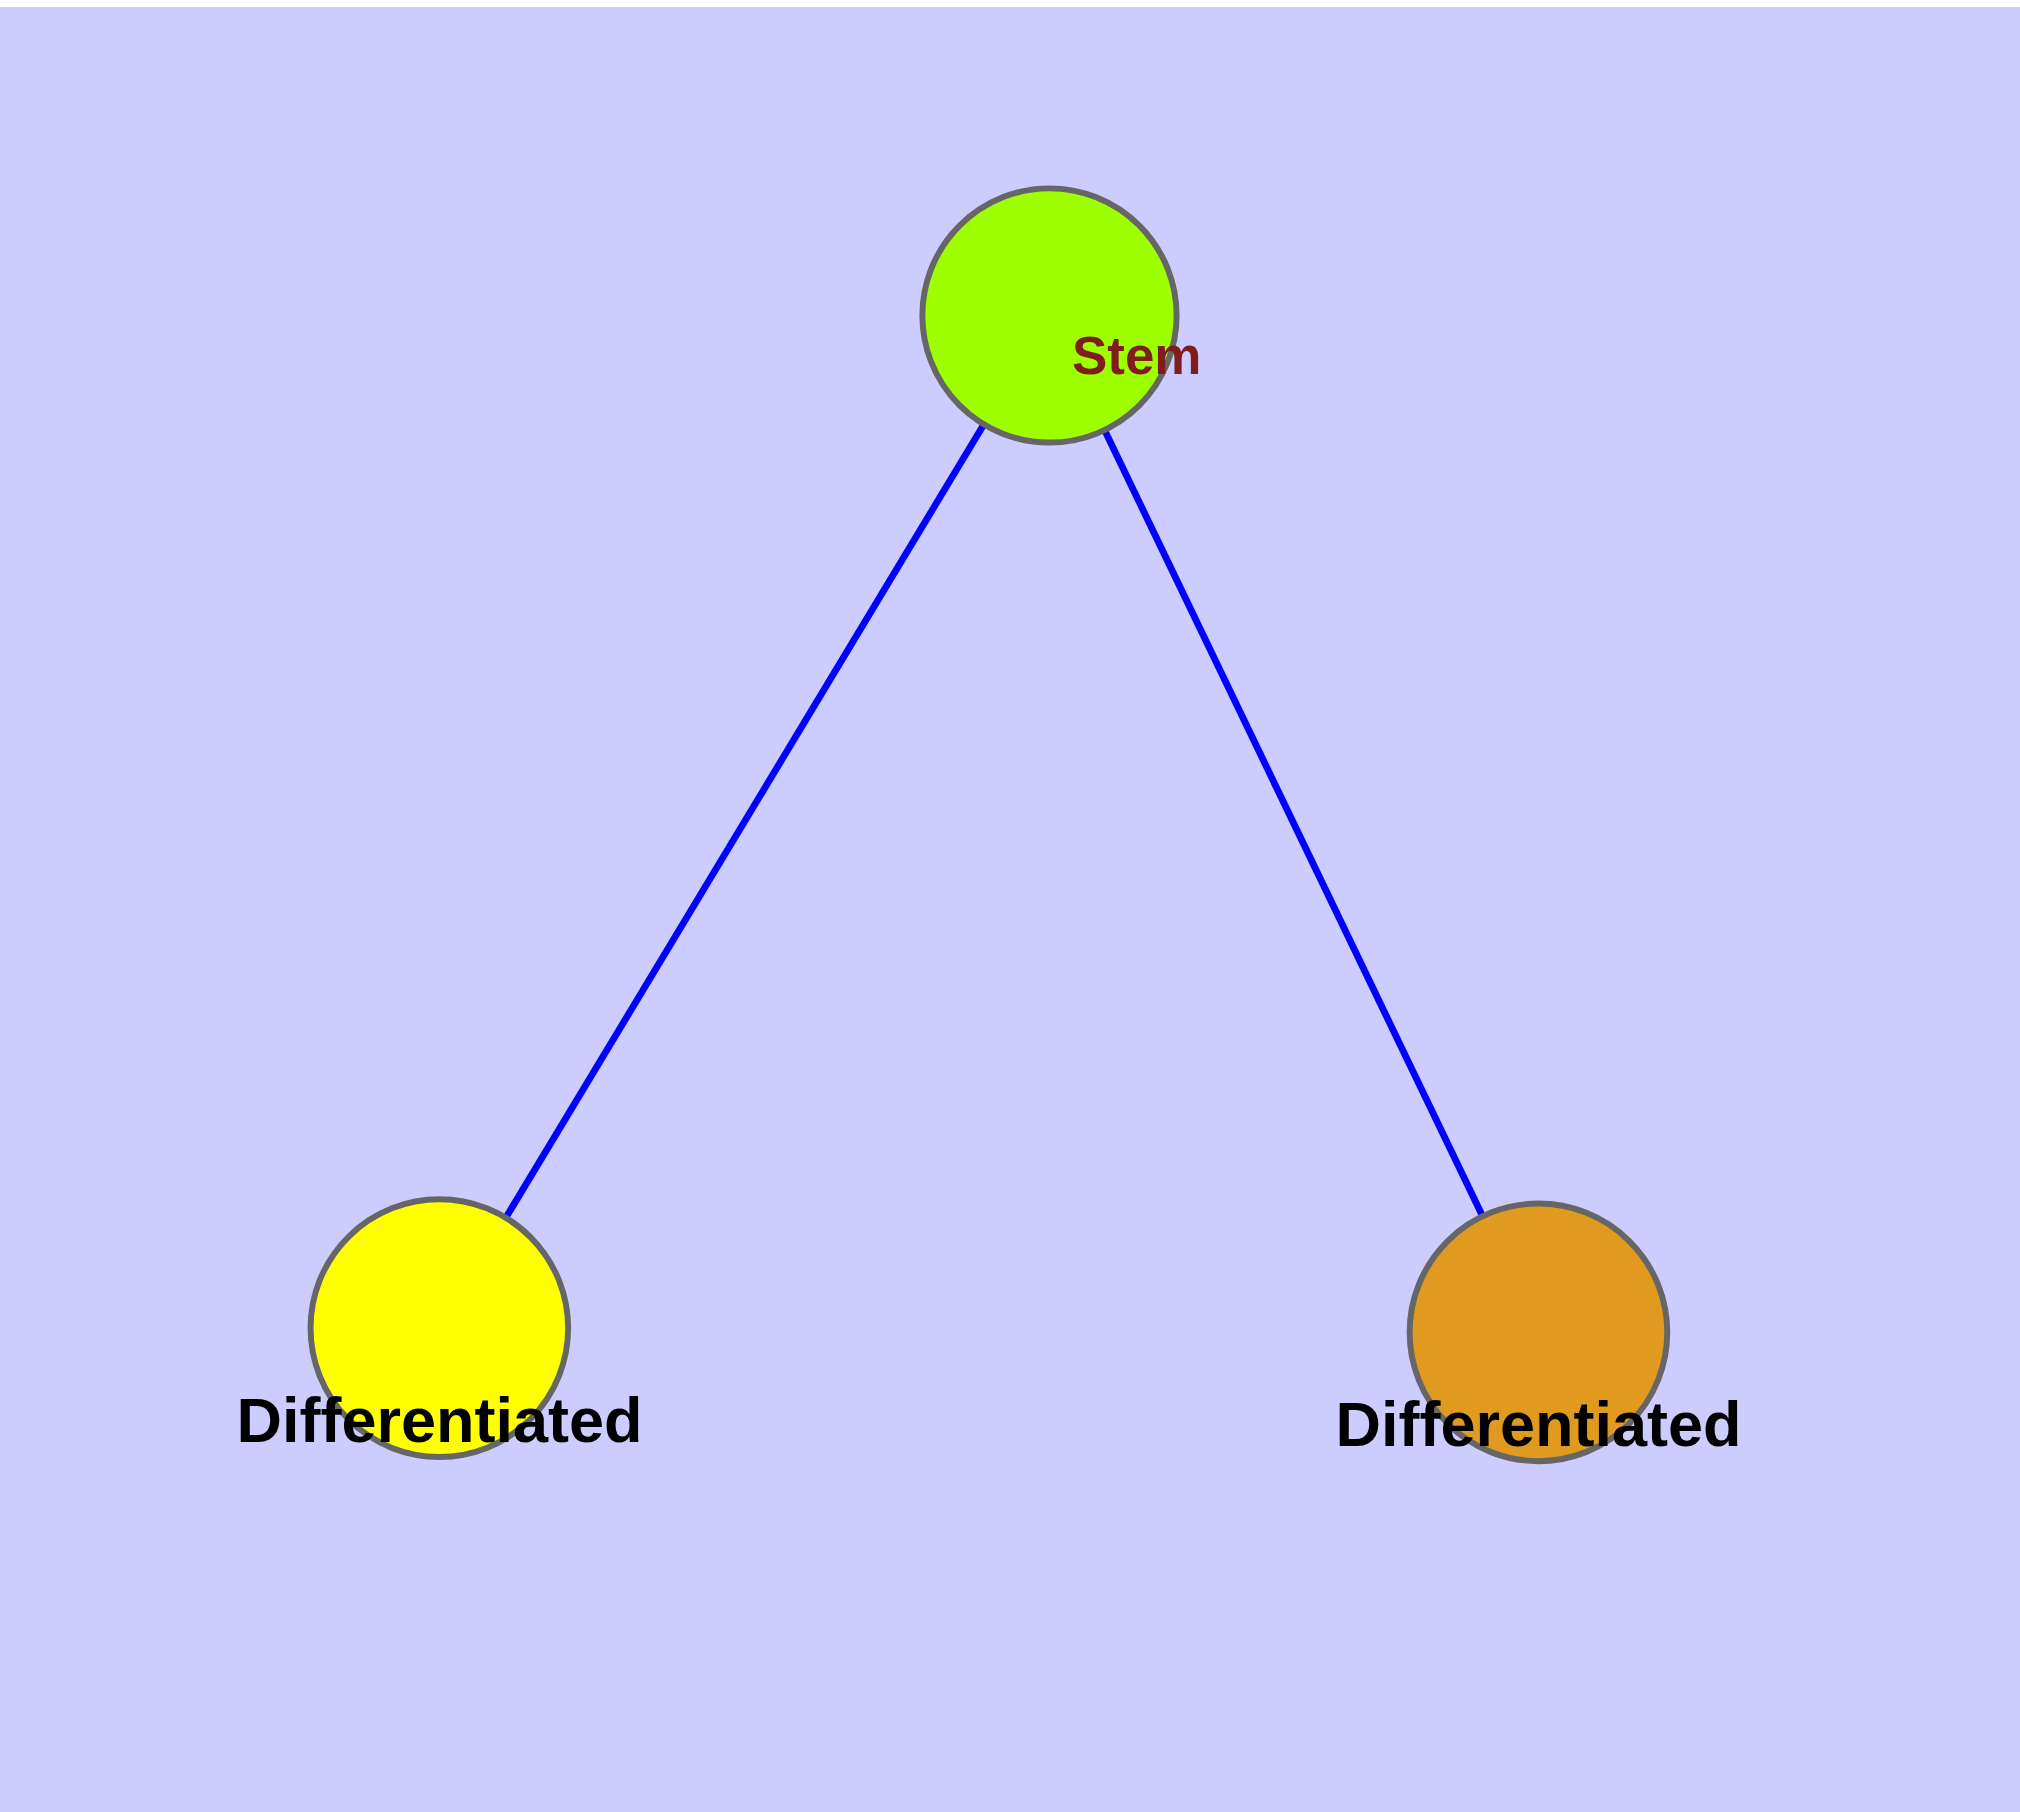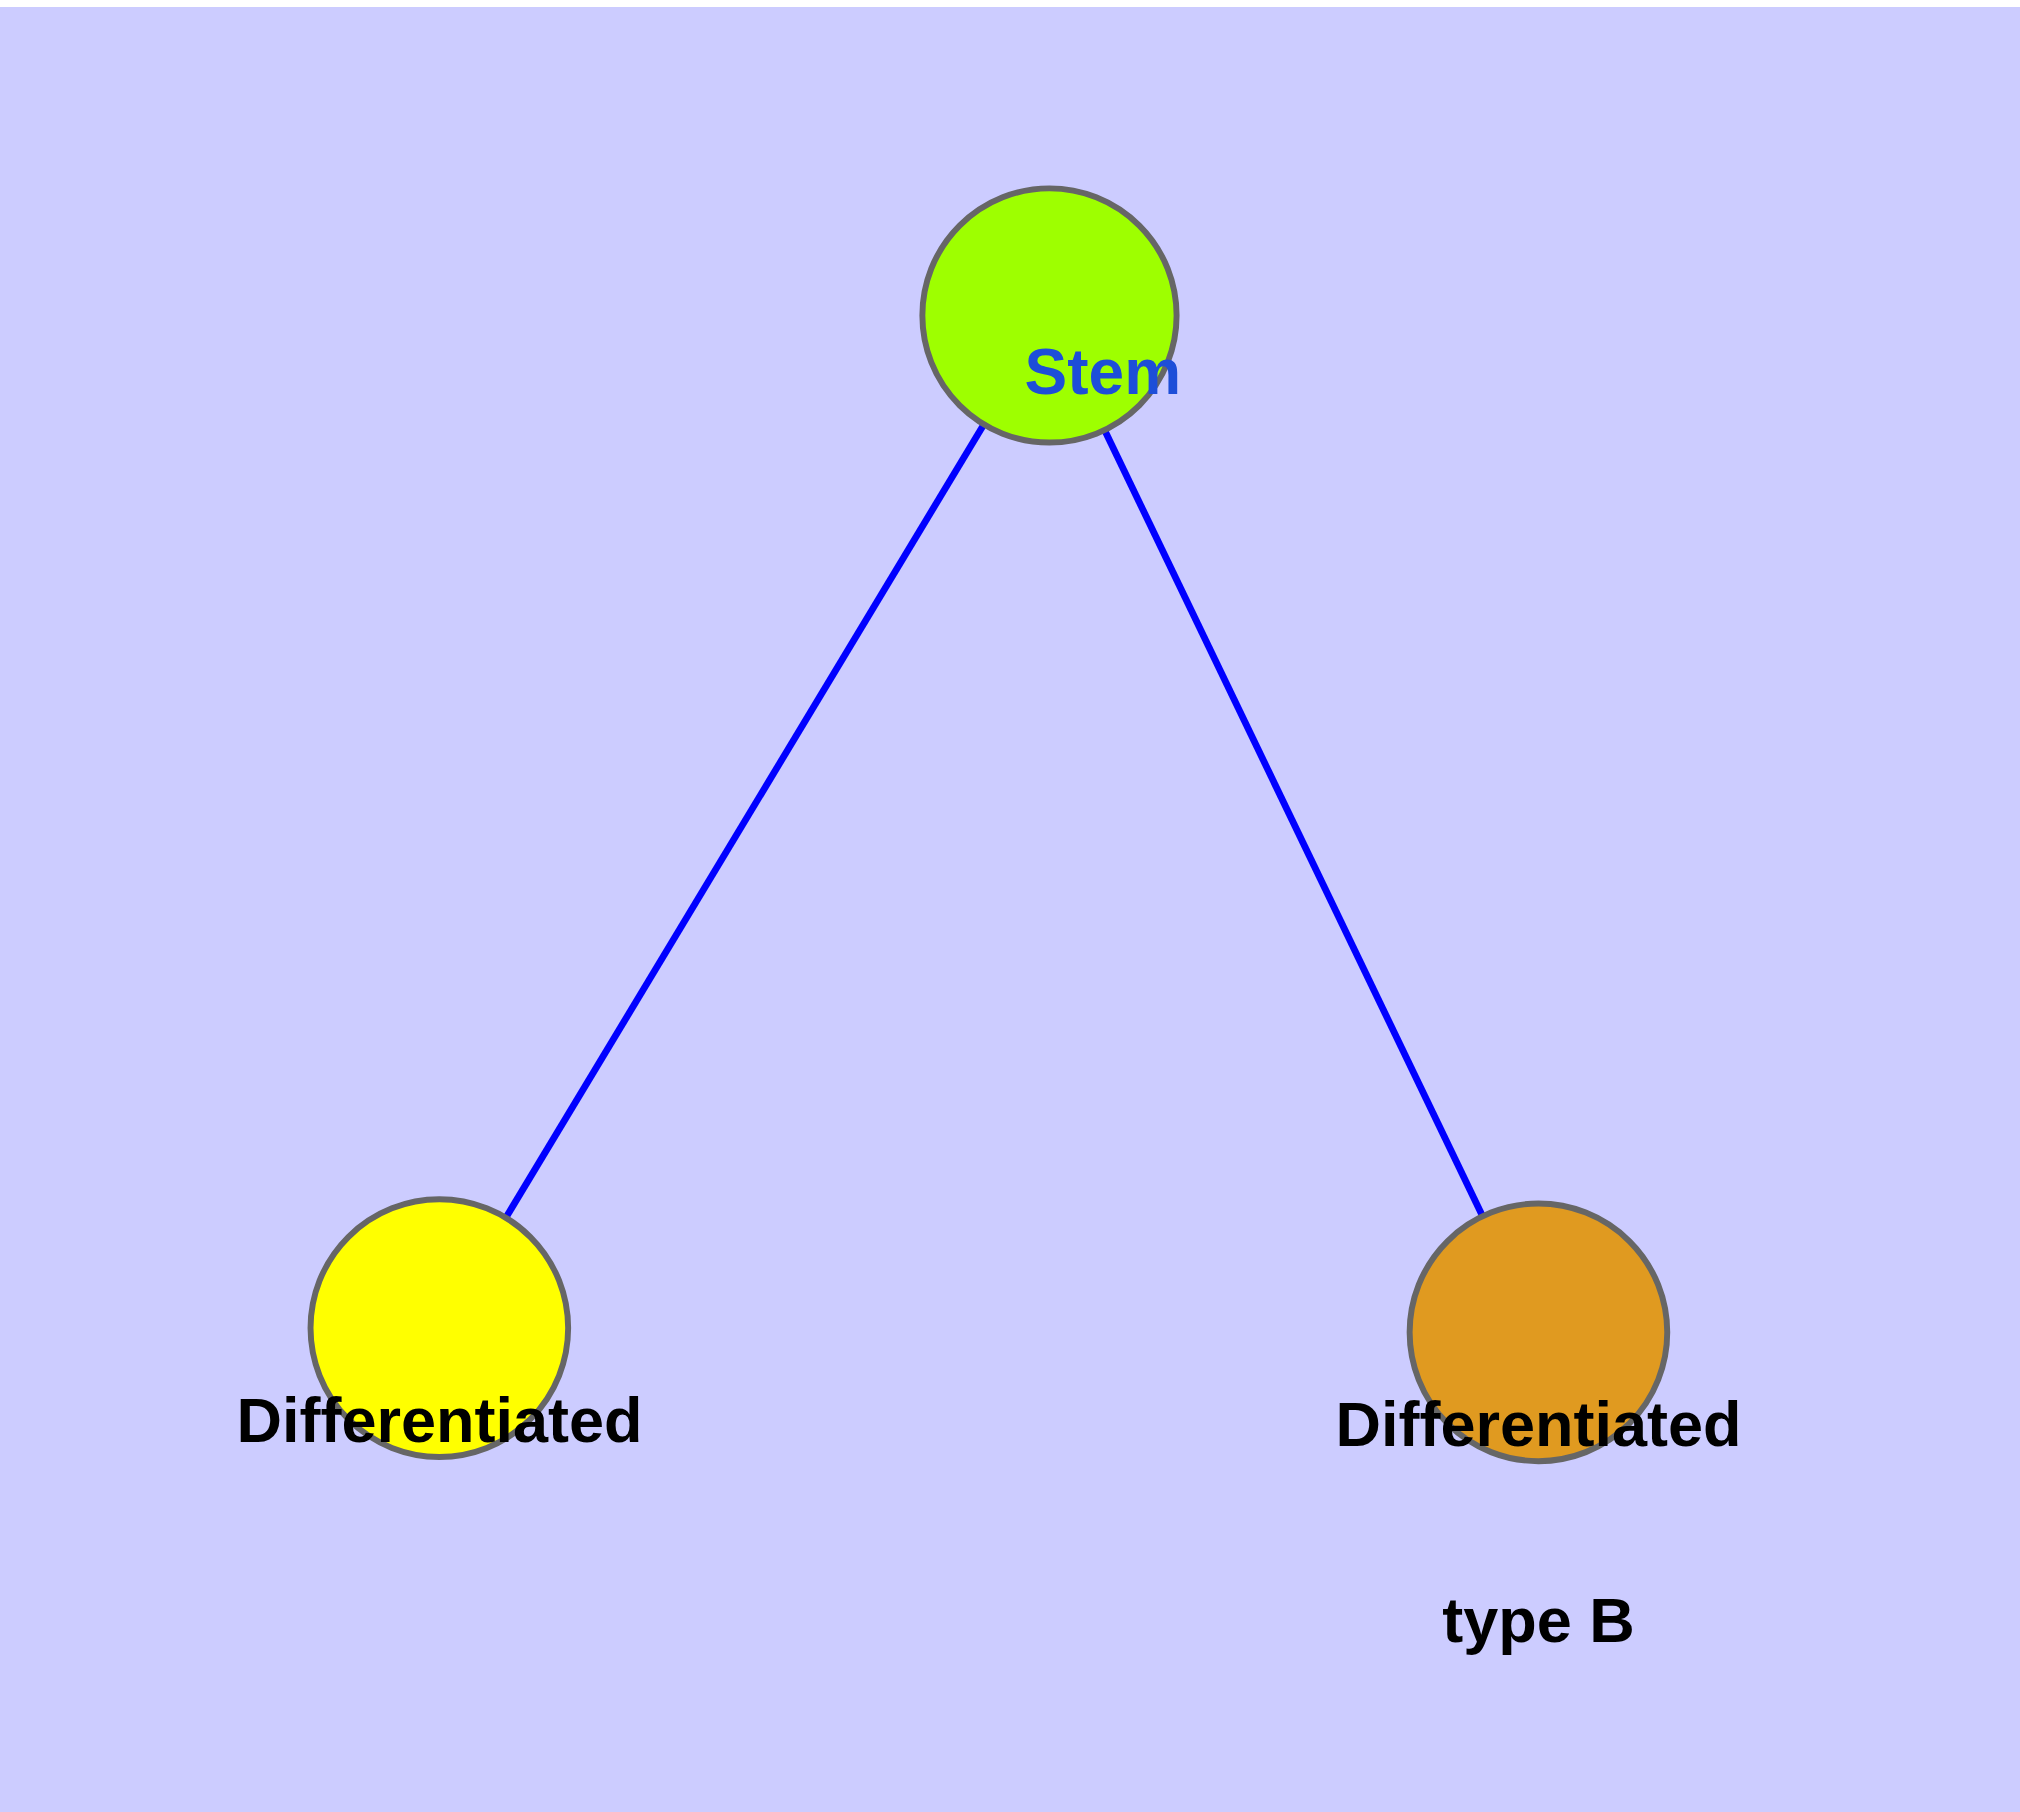--- a/index.html
+++ b/index.html
@@ -74,28 +74,27 @@
         <line x1="1238" y1="364" x2="1815" y2="1564" stroke="#0000ff" stroke-width="8" stroke-linecap="butt"></line>
       </g>
 
       <g>
         <circle cx="1238" cy="364" r="150" fill="#9eff00" stroke="#666666" stroke-width="7"></circle>
         <circle cx="518" cy="1559" r="152" fill="#ffff00" stroke="#666666" stroke-width="7"></circle>
         <circle cx="1815" cy="1564" r="152" fill="#e09a20" stroke="#666666" stroke-width="7"></circle>
       </g>
     </svg>
 
-    <div class="node-label label-stem" style="font-size: 64px; color: #1d4ed8; left: 795px; top: 266px;">
+    <div class="node-label label-stem" style="font-size: 53px; color: #7f1d1d; left: 838px; top: 266px;">
       <span>Stem</span>
     </div>
 
     <div class="node-label label-a" style="font-size: 63px; color: rgb(0, 0, 0); left: 58px; top: 1250px;">
       <div>Differentiated</div>
     </div>
 
     <div class="node-label label-b" style="font-size: 63px; color: rgb(0, 0, 0); left: 1157px; top: 1254px;">
       <div>Differentiated</div>
-      <div>type B</div>
     </div>
 
   </div>
 </div>
 
 
 </body></html>

